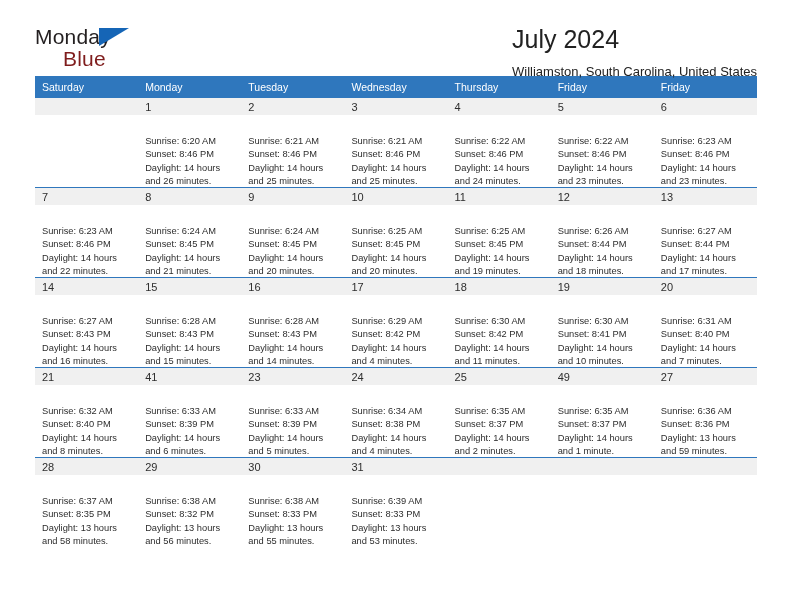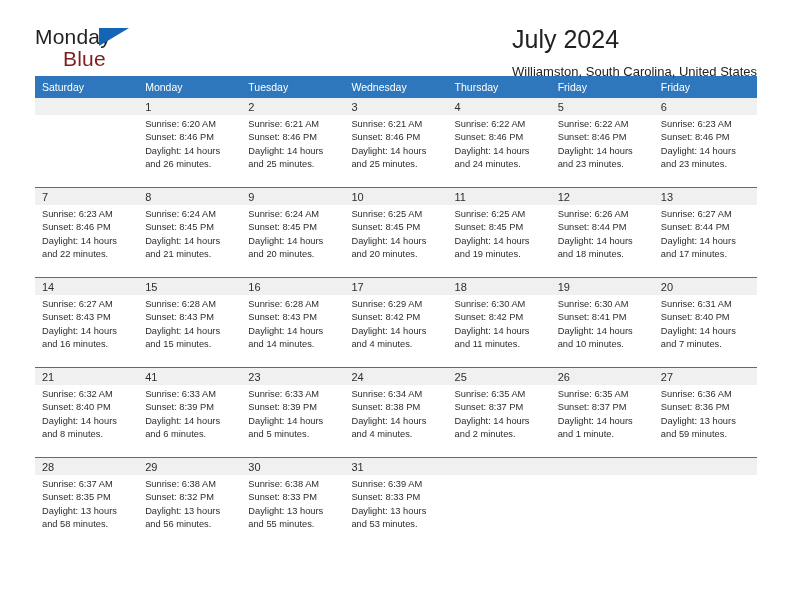--- a/index.html
+++ b/index.html
@@ -125,20 +125,21 @@
     line-height: 16px;
   }
   .cell.blank .daynum-band {
     background: #f0f0f0;
   }
   .details {
     padding: 3px 6px 0 7px;
     font-size: 9.3px;
     line-height: 13.4px;
     color: #2d2d2d;
+    margin-top: 17px;
   }
   .details div {
     white-space: nowrap;
   }
 </style>
 </head>
 <body>
 
 <div class="page">
 
@@ -449,21 +450,21 @@
               <div class="details">
                 <div>Sunrise: 6:35 AM</div>
                 <div>Sunset: 8:37 PM</div>
                 <div>Daylight: 14 hours</div>
                 <div>and 2 minutes.</div>
               </div>
             </div>
           </td>
           <td>
             <div class="cell">
-              <div class="daynum-band">26</div>
+              <div class="daynum-band">49</div>
               <div class="details">
                 <div>Sunrise: 6:35 AM</div>
                 <div>Sunset: 8:37 PM</div>
                 <div>Daylight: 14 hours</div>
                 <div>and 1 minute.</div>
               </div>
             </div>
           </td>
           <td>
             <div class="cell">

